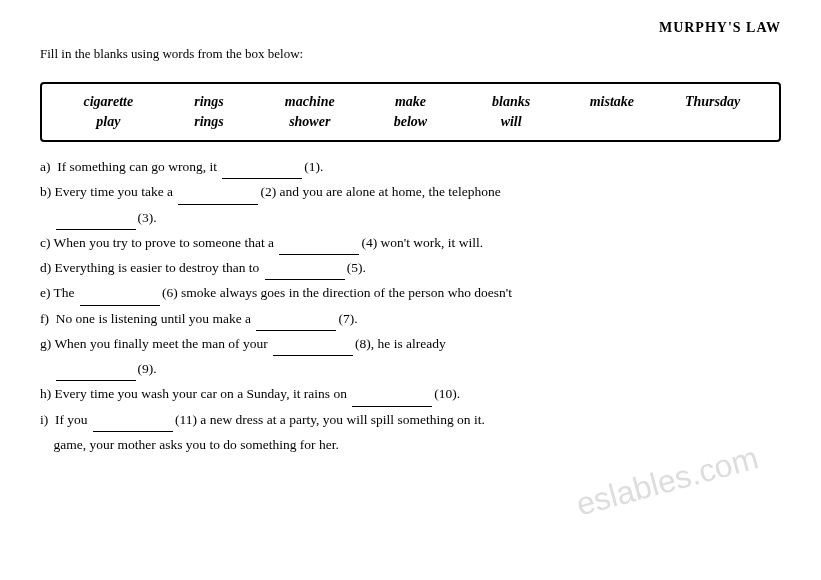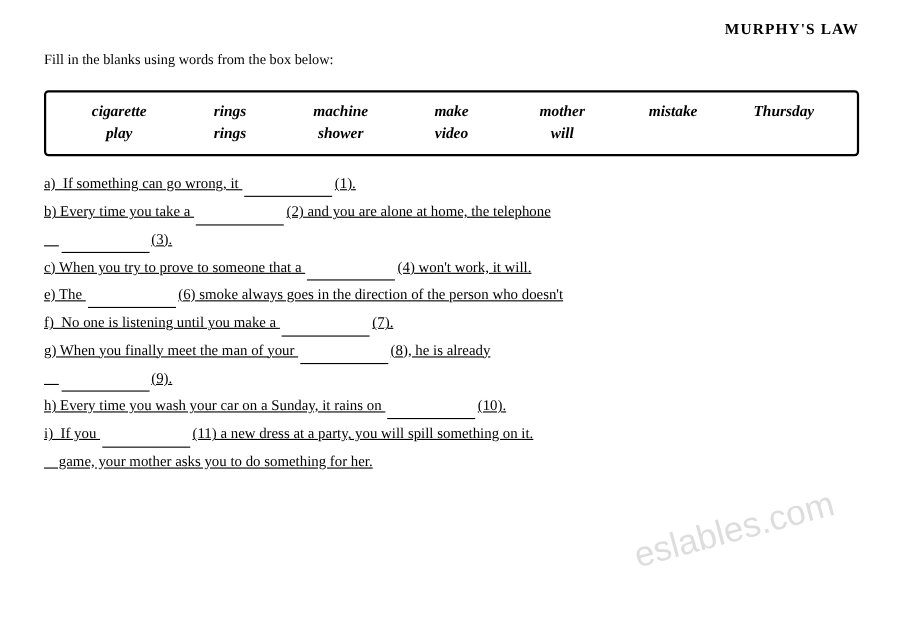--- a/index.html
+++ b/index.html
@@ -61,21 +61,20 @@
       font-style: italic;
       font-weight: bold;
       font-size: 14px;
       min-width: 80px;
       text-align: center;
     }
 
     .exercises {
       font-size: 13.5px;
       line-height: 1.65;
-      text-decoration: underline;
     }
 
     .exercise-line {
       margin-bottom: 2px;
     }
 
     .blank {
       display: inline-block;
       border-bottom: 1px solid #000;
       min-width: 80px;
@@ -102,29 +101,29 @@
   <div class="title">MURPHY'S LAW</div>
 
   <div class="instruction">Fill in the blanks using words from the box below:</div>
 
   <div class="word-box">
     <div class="word-row">
       <span class="word-item">cigarette</span>
       <span class="word-item">rings</span>
       <span class="word-item">machine</span>
       <span class="word-item">make</span>
-      <span class="word-item">mother</span>
+      <span class="word-item">blanks</span>
       <span class="word-item">mistake</span>
       <span class="word-item">Thursday</span>
     </div>
     <div class="word-row">
       <span class="word-item">play</span>
       <span class="word-item">rings</span>
       <span class="word-item">shower</span>
-      <span class="word-item">video</span>
+      <span class="word-item">below</span>
       <span class="word-item">will</span>
       <span class="word-item"></span>
       <span class="word-item"></span>
     </div>
   </div>
 
   <div class="exercises">
 
     <div class="exercise-line">
       a)&nbsp; If something can go wrong, it <span class="blank">&nbsp;&nbsp;&nbsp;&nbsp;&nbsp;&nbsp;&nbsp;&nbsp;&nbsp;&nbsp;</span>(1).
@@ -134,20 +133,23 @@
       b) Every time you take a <span class="blank">&nbsp;&nbsp;&nbsp;&nbsp;&nbsp;&nbsp;&nbsp;&nbsp;&nbsp;</span>(2) and you are alone at home, the telephone
     </div>
     <div class="exercise-line">
       &nbsp;&nbsp;&nbsp;&nbsp;<span class="blank">&nbsp;&nbsp;&nbsp;&nbsp;&nbsp;&nbsp;&nbsp;&nbsp;&nbsp;&nbsp;</span>(3).
     </div>
 
     <div class="exercise-line">
       c) When you try to prove to someone that a <span class="blank">&nbsp;&nbsp;&nbsp;&nbsp;&nbsp;&nbsp;&nbsp;&nbsp;&nbsp;</span>(4) won't work, it will.
     </div>
 
+    <div class="exercise-line">
+      d) Everything is easier to destroy than to <span class="blank">&nbsp;&nbsp;&nbsp;&nbsp;&nbsp;&nbsp;&nbsp;&nbsp;&nbsp;&nbsp;&nbsp;</span>(5).
+    </div>
 
     <div class="exercise-line">
       e) The <span class="blank">&nbsp;&nbsp;&nbsp;&nbsp;&nbsp;&nbsp;&nbsp;</span>(6) smoke always goes in the direction of the person who doesn't
     </div>
 
     <div class="exercise-line">
       f)&nbsp; No one is listening until you make a <span class="blank">&nbsp;&nbsp;&nbsp;&nbsp;&nbsp;&nbsp;&nbsp;&nbsp;&nbsp;&nbsp;</span>(7).
     </div>
 
     <div class="exercise-line">

